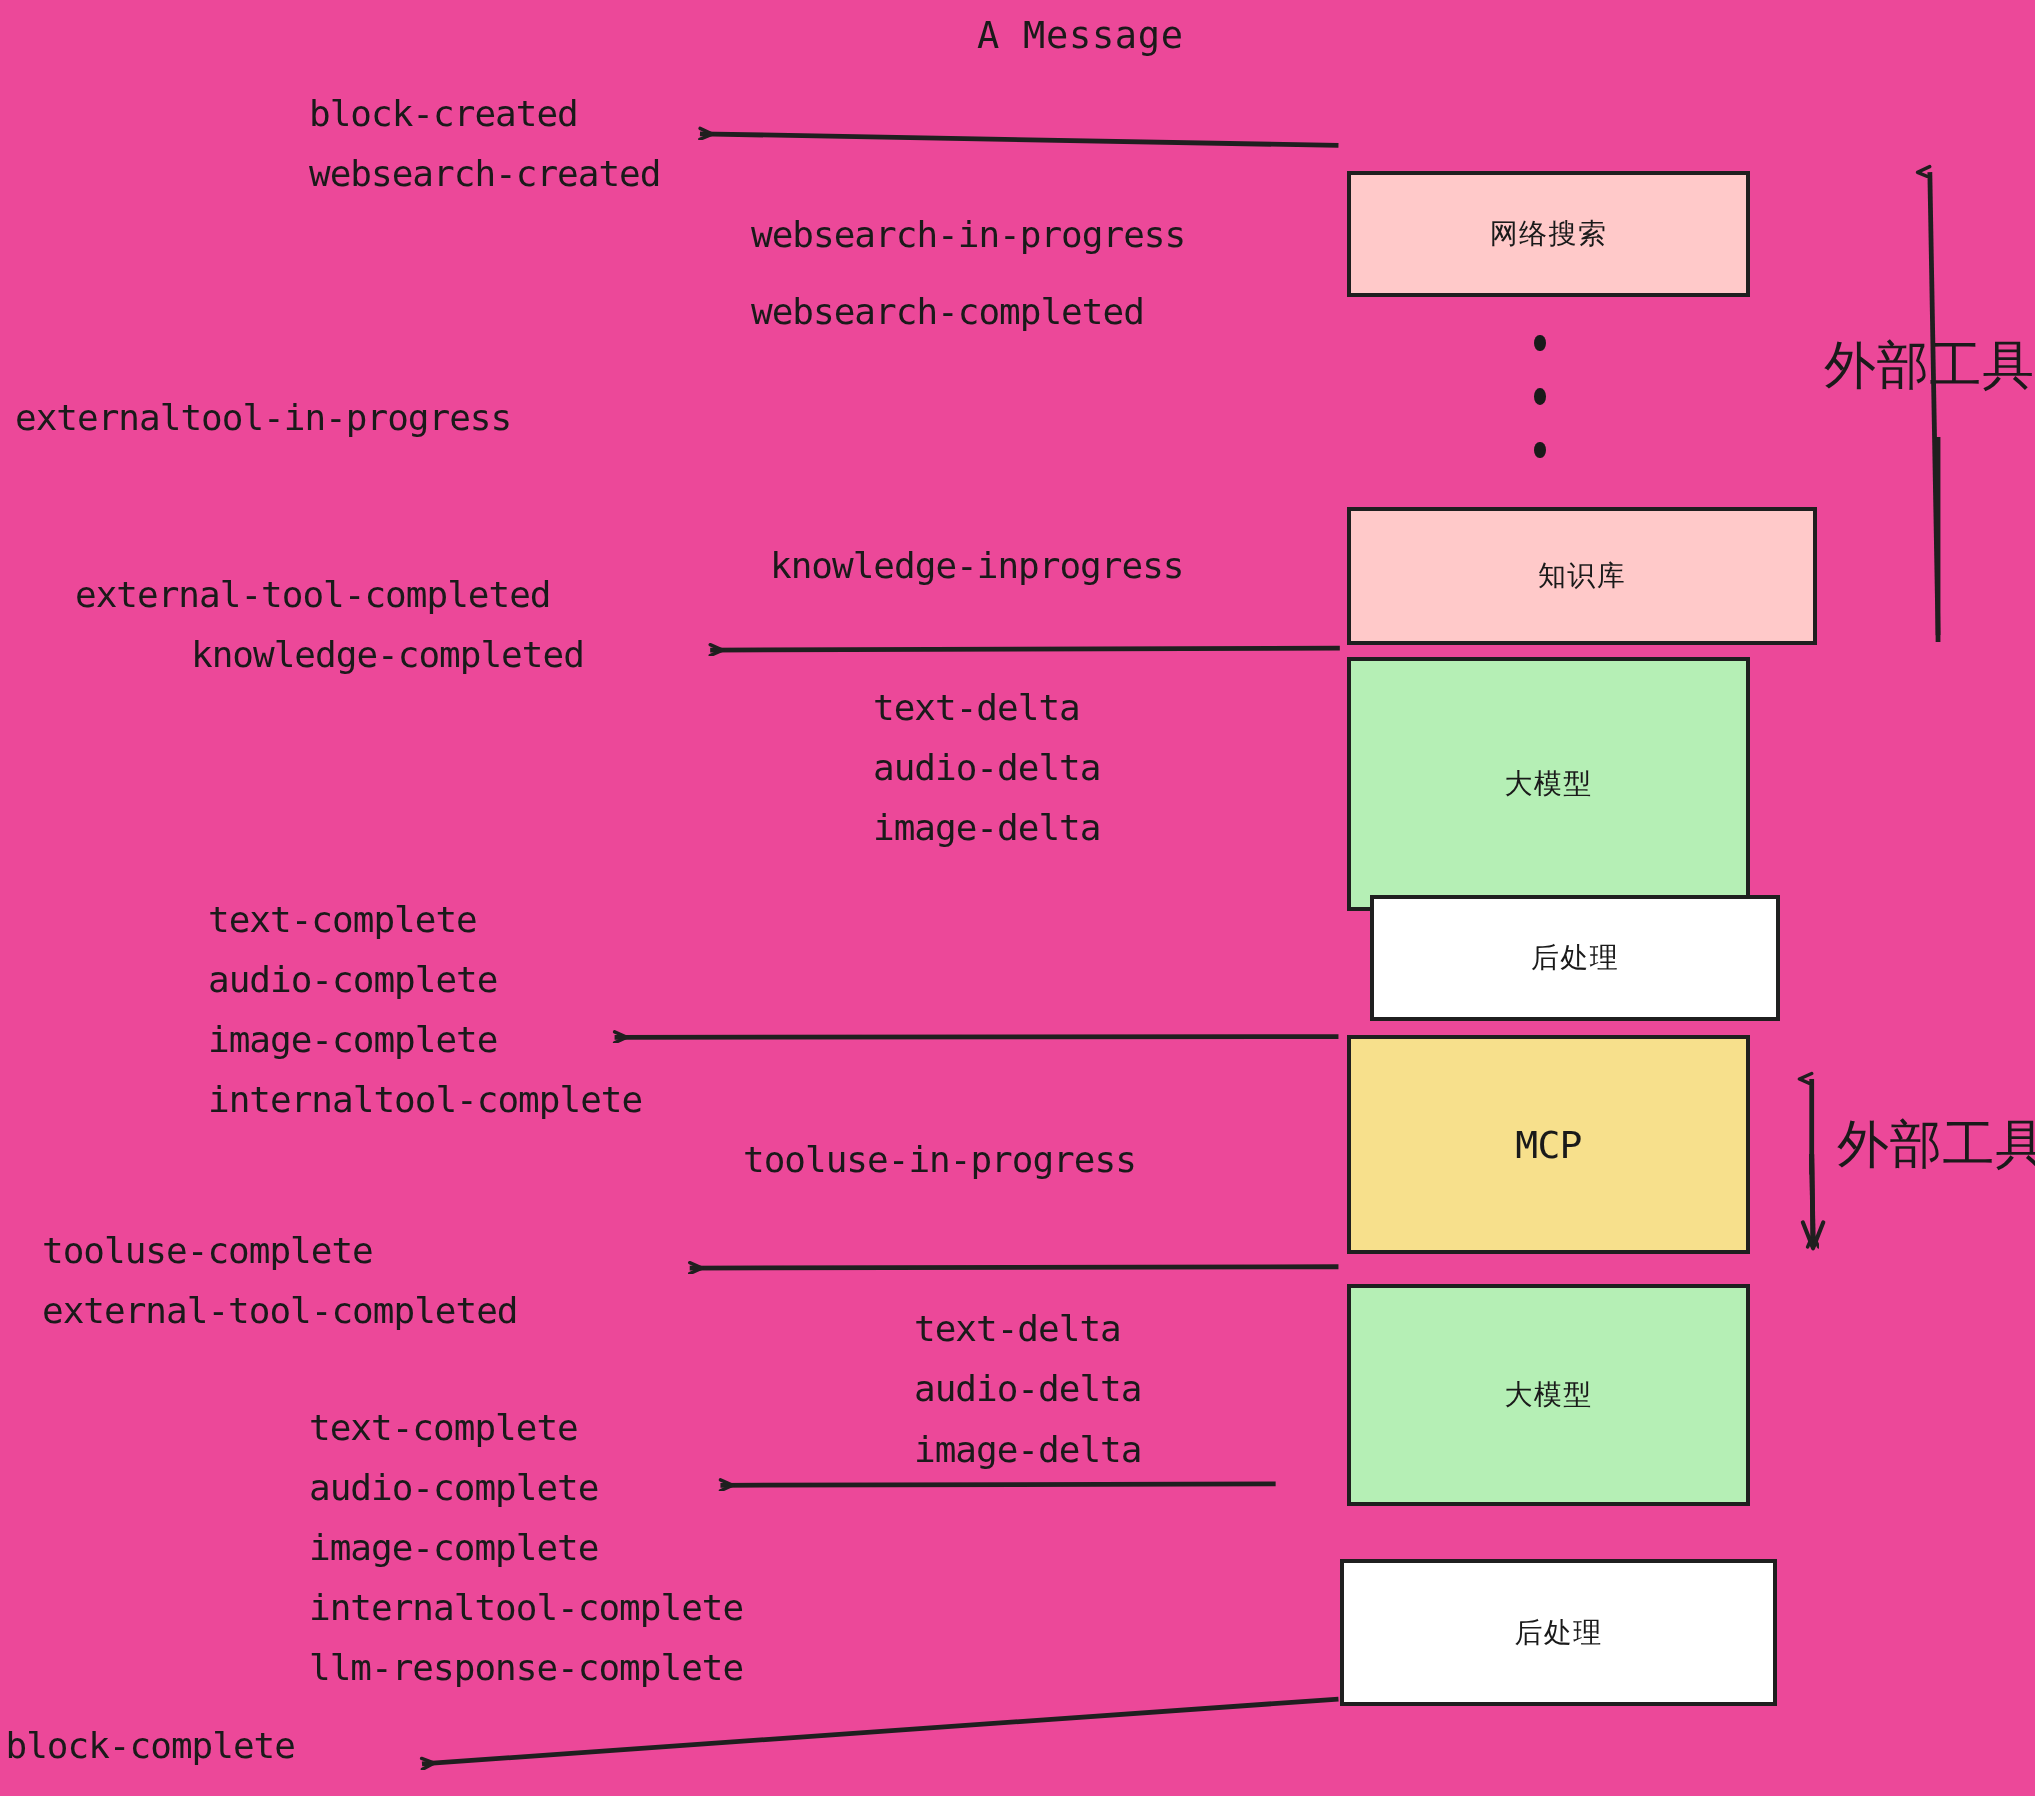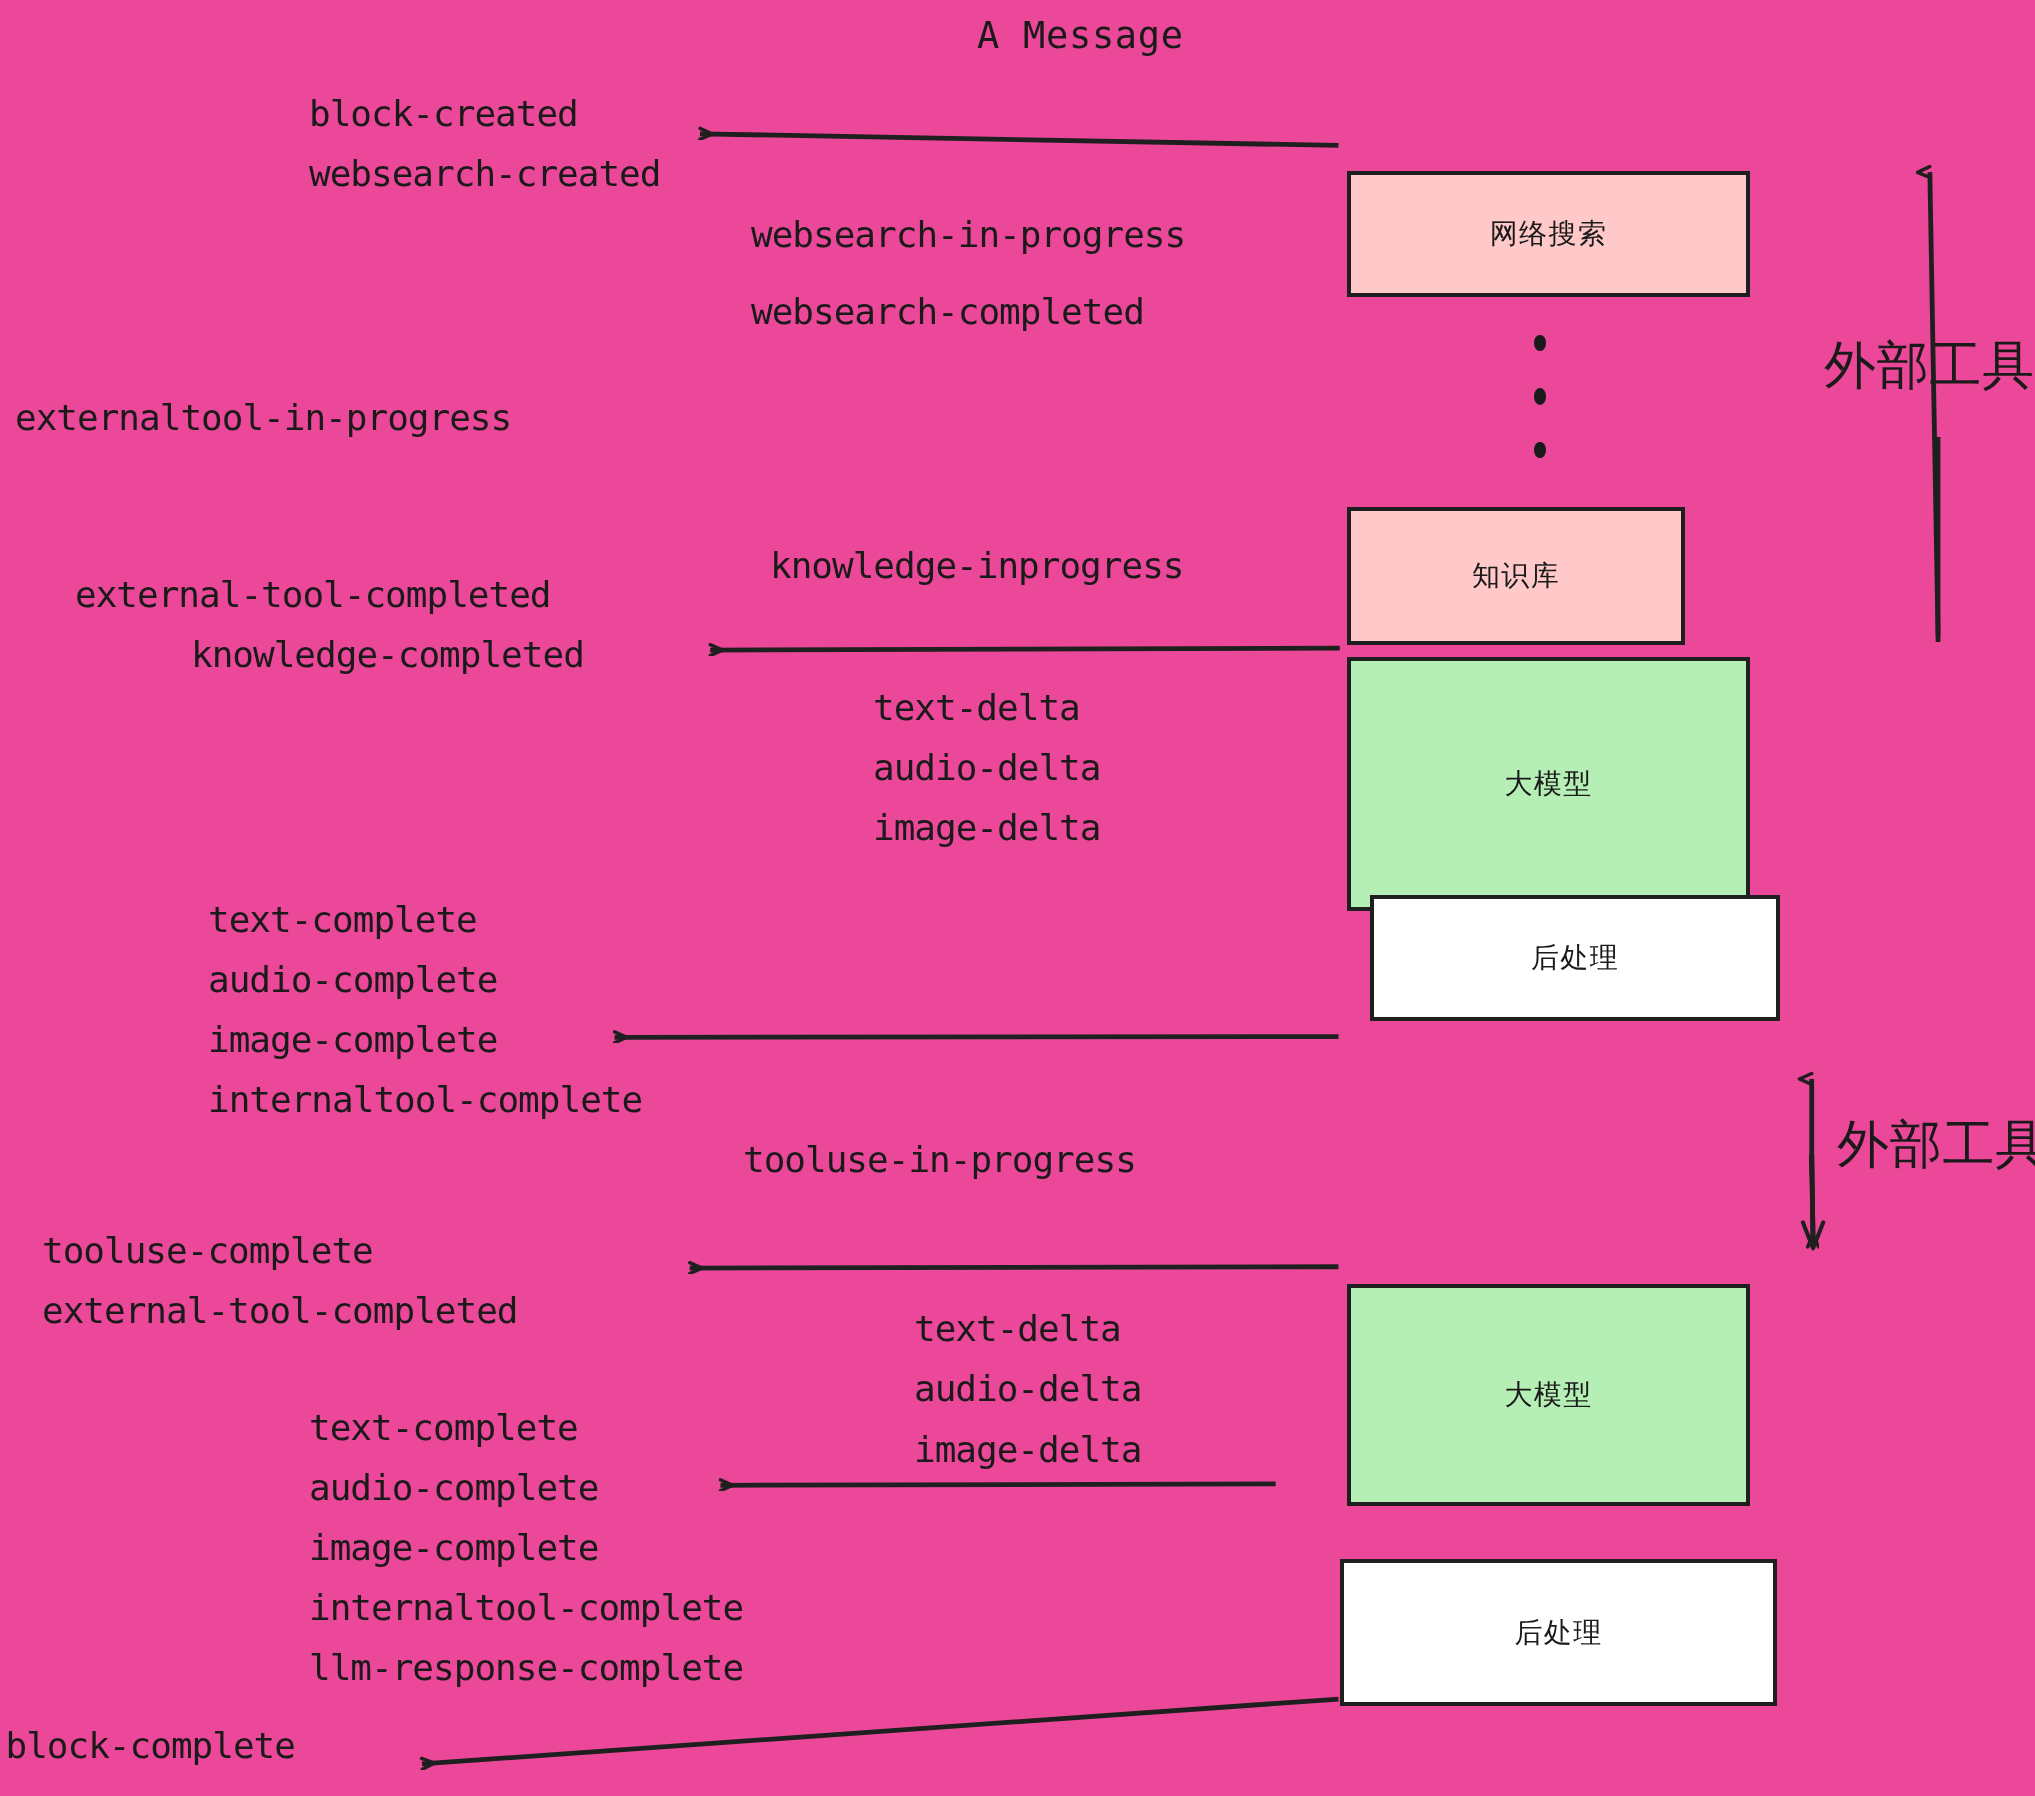--- a/index.html
+++ b/index.html
@@ -119,32 +119,35 @@
   <div class="nodebox" style="left:1347px; top:171px;  width:403px; height:126px; background:#FFC9C9;">
     <span class="cn">网络搜索</span>
   </div>
 
   <div class="vdots" style="left:1533px; top:335px; width:13.7px; height:123px;">
     <i></i>
       <i></i>
       <i></i>
   </div>
 
-  <div class="nodebox" style="left:1347px; top:507px;  width:338px; height:138px; background:#FFC9C9;">
+  <div class="nodebox" style="left:1347px; top:507px;  width:470px; height:138px; background:#FFC9C9;">
     <span class="cn">知识库</span>
   </div>
 
   <div class="nodebox" style="left:1347px; top:657px;  width:403px; height:254px; background:#B5EFB5;">
     <span class="cn">大模型</span>
   </div>
 
   <div class="nodebox" style="left:1370px; top:895px; width:410px; height:126px; background:#FFFFFF;">
     <span class="cn">后处理</span>
   </div>
 
+  <div class="nodebox" style="left:1347px; top:1035px; width:403px; height:219px; background:#F7E08C;">
+    <span class="mono">MCP</span>
+  </div>
 
   <div class="nodebox" style="left:1347px; top:1284px; width:403px; height:222px; background:#B5EFB5;">
     <span class="cn">大模型</span>
   </div>
 
   <div class="nodebox" style="left:1340px; top:1559px; width:437px; height:147px; background:#FFFFFF;">
     <span class="cn">后处理</span>
   </div>
 
   <div class="sidelabel" style="left:1824px; top:331px;">外部工具</div>

